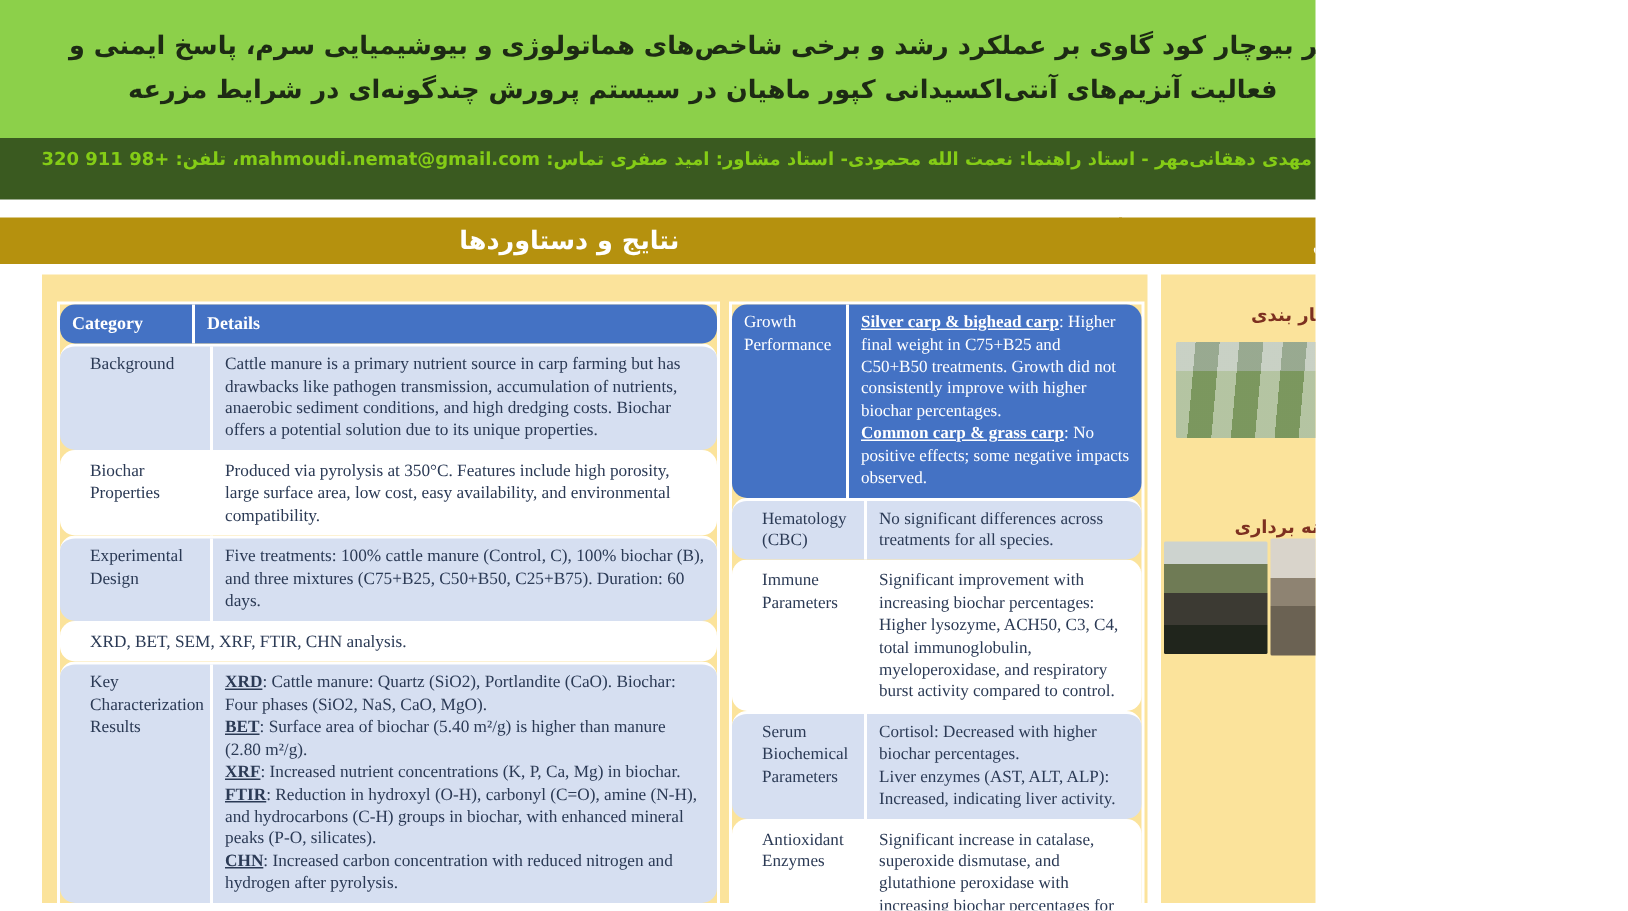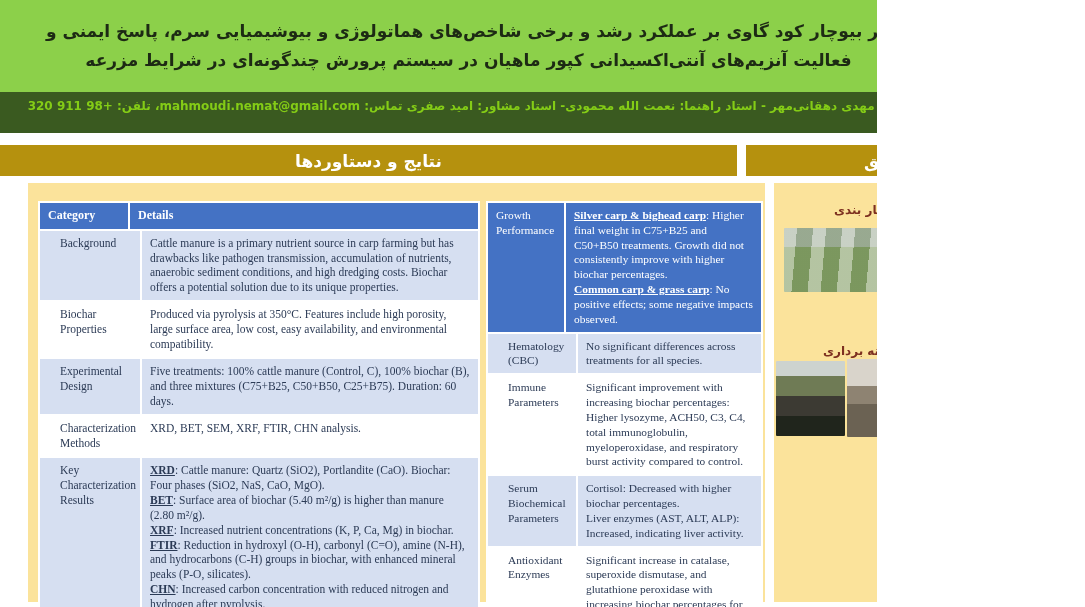--- a/index.html
+++ b/index.html
@@ -15,36 +15,36 @@
     display:flex;align-items:center;justify-content:center;box-sizing:border-box;padding:0 12px;}
   .contact-bar .contact{direction:rtl;text-align:right;color:#84cc16;font-size:12px;font-weight:bold;}
 
   
   .logo-box{position:absolute;left:937px;top:0;width:148px;height:139px;background:#fff;
     display:flex;align-items:center;justify-content:center;}
   .logo-redline{position:absolute;left:956px;top:139px;width:129px;height:4px;background:#C00000;}
 
   
   .gold-bar{position:absolute;top:145px;height:31px;background:#B5910E;display:flex;
-    align-items:center;justify-content:center;}
+    align-items:center;justify-content:center;padding-left:11px;}
   .gold-bar span{color:#fff;font-weight:bold;font-size:17px;direction:rtl;}
   .gold-left{left:0;width:737px;}
   .gold-right{left:746px;width:339px;}
 
   
   .panel{position:absolute;top:183px;height:419px;background:#FBE39B;margin-left:28px;}
   .panel-left{left:0;width:737px;}
   .panel-right{left:746px;width:339px;}
 
   
   .rtable{position:absolute;border:2px solid #fff;box-sizing:border-box;
     font-family:"Liberation Serif","DejaVu Serif",serif;color:#2b3a55;font-size:11.5px;line-height:1.3;}
   .table-main{left:10px;top:18px;width:442px;}
   .table-side{left:458px;top:18px;width:277px;font-size:11.4px;}
-  .trow{display:flex;}
+  .trow{display:flex;border-radius:10px;}
   .trow + .trow{border-top:2px solid #fff;padding-left:12px;}
   .tcat{flex:none;box-sizing:border-box;border-right:2px solid #fff;padding:5px 6px 5px 8px;}
   .table-main .tcat{width:90px;}
   .table-side .tcat{width:78px;}
   .tdet{flex:1;box-sizing:border-box;padding:5px 8px;}
   .thead{background:#4472C4;color:#fff;font-weight:bold;font-size:12px;}
   .row-lblue{background:#D6DFF1;}
   .row-white{background:#fff;}
   .row-blue{background:#4472C4;color:#fff;}
   .bld{font-weight:bold;text-decoration:underline;}
@@ -113,21 +113,20 @@
         <div class="tcat">Biochar Properties</div>
         <div class="tdet">Produced via pyrolysis at 350°C. Features include high porosity, large surface area, low cost, easy availability, and environmental compatibility.</div>
       </div>
 
       <div class="trow row-lblue">
         <div class="tcat">Experimental Design</div>
         <div class="tdet">Five treatments: 100% cattle manure (Control, C), 100% biochar (B), and three mixtures (C75+B25, C50+B50, C25+B75). Duration: 60 days.</div>
       </div>
 
       <div class="trow row-white">
-        <div class="tcat">Characterization Methods</div>
         <div class="tdet">XRD, BET, SEM, XRF, FTIR, CHN analysis.</div>
       </div>
 
       <div class="trow row-lblue">
         <div class="tcat">Key Characterization Results</div>
         <div class="tdet">
           <div class="dline"><span class="bld">XRD</span><span>: Cattle manure: Quartz (SiO2), Portlandite (CaO). Biochar: Four phases (SiO2, NaS, CaO, MgO).</span></div>
           <div class="dline"><span class="bld">BET</span><span>: Surface area of biochar (5.40 m²/g) is higher than manure (2.80 m²/g).</span></div>
           <div class="dline"><span class="bld">XRF</span><span>: Increased nutrient concentrations (K, P, Ca, Mg) in biochar.</span></div>
           <div class="dline"><span class="bld">FTIR</span><span>: Reduction in hydroxyl (O-H), carbonyl (C=O), amine (N-H), and hydrocarbons (C-H) groups in biochar, with enhanced mineral peaks (P-O, silicates).</span></div>

